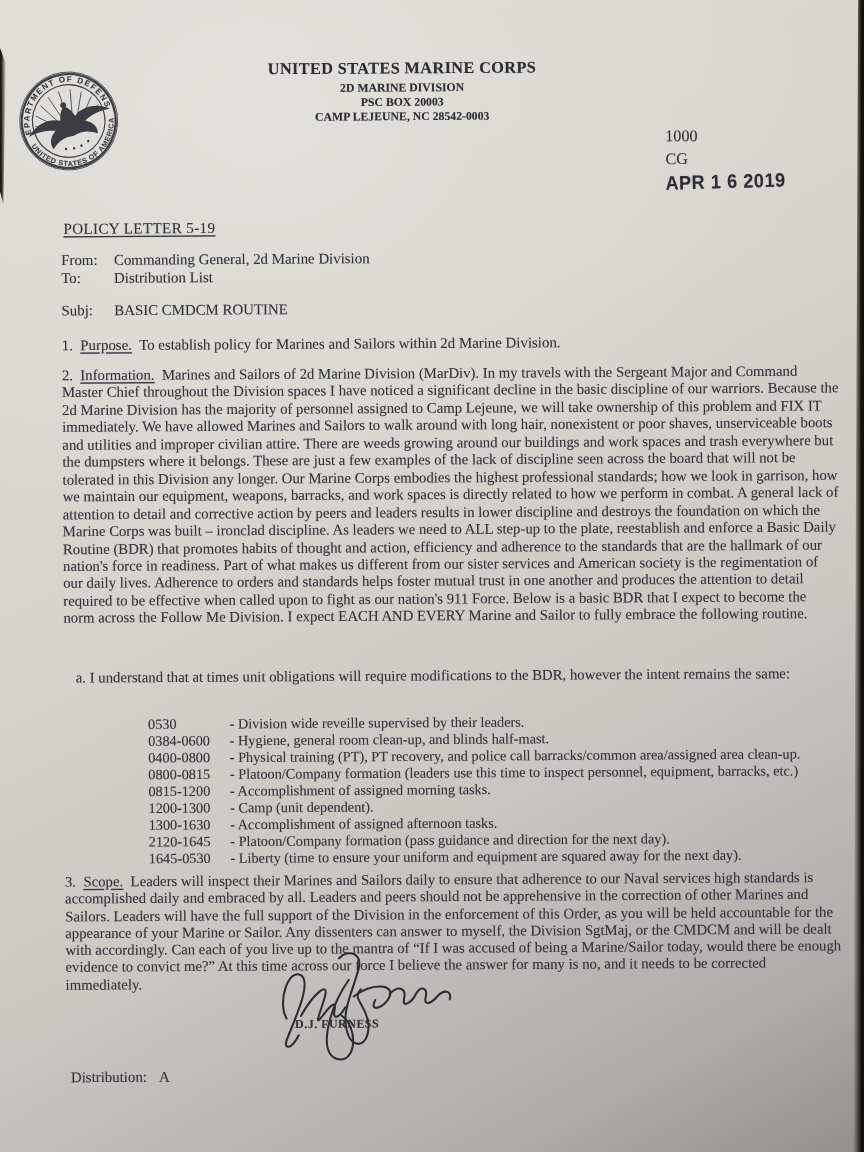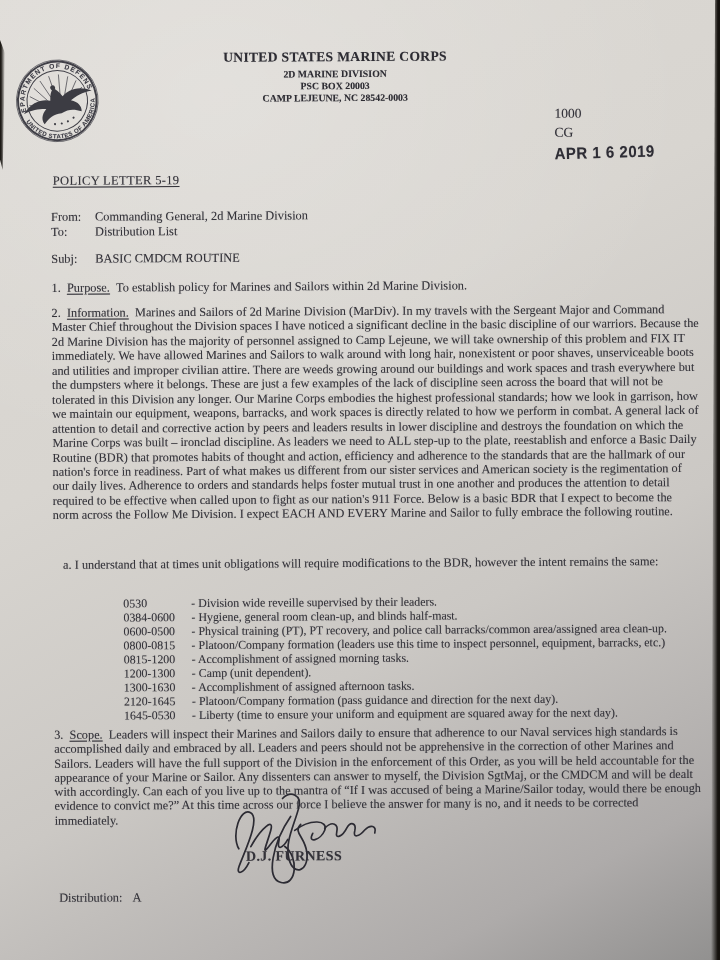--- a/index.html
+++ b/index.html
@@ -39,33 +39,33 @@
   .lh2{margin-top:3px;}
   
   .refblock{position:absolute;left:556px;top:106px;font-size:13.5px;line-height:18.5px;color:#33323a;}
   .stamp{
     display:inline-block;margin-top:2px;
     font-family:"Liberation Sans",sans-serif;font-weight:bold;font-size:15px;
     letter-spacing:0.5px;color:#2e2d35;transform:rotate(-1.2deg) scaleY(1.08);
     white-space:nowrap;
   }
   .u{text-decoration:underline;text-underline-offset:2px;}
-  .title{position:absolute;left:54px;top:172px;font-size:12.6px;letter-spacing:0.3px;}
+  .title{position:absolute;left:54px;top:182px;font-size:12.6px;letter-spacing:0.3px;}
   .addr{position:absolute;left:52px;top:208px;font-size:12.4px;line-height:15.2px;}
   .addr .lbl{display:inline-block;width:44px;font-family:Liberation Serif, serif;}
   .subj{position:absolute;left:52px;top:250px;font-size:12.4px;}
   .subj .lbl{display:inline-block;width:44px;}
   .p1{position:absolute;left:52px;top:279px;font-size:12.4px;}
   .p2{position:absolute;left:52px;top:304px;width:648px;font-size:12.3px;line-height:14.45px;text-align:left;}
   .pa{position:absolute;left:52px;top:556px;width:648px;font-size:12.3px;line-height:14.4px;text-indent:10px;}
   .sched{position:absolute;left:122px;top:596px;font-size:11.9px;line-height:13.95px;white-space:nowrap;}
   .sched .time{display:inline-block;width:68px;}
   .p3{position:absolute;left:52px;top:726px;width:650px;font-size:12.3px;line-height:14.3px;}
   .sig-svg{position:absolute;left:222px;top:786px;}
-  .sig-name{position:absolute;left:243px;top:848px;font-size:14px;font-weight:bold;letter-spacing:0.4px;}
+  .sig-name{position:absolute;left:243px;top:848px;font-size:10px;font-weight:bold;letter-spacing:0.4px;}
   .dist{position:absolute;left:56px;top:889px;font-size:12.4px;}
   .dist .lbl{margin-right:10px;}
   .sealtext{font-family:"Liberation Sans",sans-serif;font-weight:bold;fill:#262631;}
 </style>
 </head>
 <body>
 
 <div class="paper"></div>
 
 <div class="tilt">
@@ -145,21 +145,21 @@
     <span>2.</span>&nbsp;
     <span class="u">Information.</span>&nbsp;
     <span>Marines and Sailors of 2d Marine Division (MarDiv).  In my travels with the Sergeant Major and Command Master Chief throughout the Division spaces I have noticed a significant decline in the basic discipline of our warriors.  Because the 2d Marine Division has the majority of personnel assigned to Camp Lejeune, we will take ownership of this problem and FIX IT immediately. We have allowed Marines and Sailors to walk around with long hair, nonexistent or poor shaves, unserviceable boots and utilities and improper civilian attire. There are weeds growing around our buildings and work spaces and trash everywhere but the dumpsters where it belongs. These are just a few examples of the lack of discipline seen across the board that will not be tolerated in this Division any longer. Our Marine Corps embodies the highest professional standards; how we look in garrison, how we maintain our equipment, weapons, barracks, and work spaces is directly related to how we perform in combat. A general lack of attention to detail and corrective action by peers and leaders results in lower discipline and destroys the foundation on which the Marine Corps was built – ironclad discipline.  As leaders we need to ALL step-up to the plate, reestablish and enforce a Basic Daily Routine (BDR) that promotes habits of thought and action, efficiency and adherence to the standards that are the hallmark of our nation's force in readiness.  Part of what makes us different from our sister services and American society is the regimentation of our daily lives.  Adherence to orders and standards helps foster mutual trust in one another and produces the attention to detail required to be effective when called upon to fight as our nation's 911 Force.  Below is a basic BDR that I expect to become the norm across the Follow Me Division. I expect EACH AND EVERY Marine and Sailor to fully embrace the following routine.</span>
   </div>
 
   <div class="pa">a.  I understand that at times unit obligations will require modifications to the BDR, however the intent remains the same:</div>
 
   <div class="sched">
     <div><span class="time">0530</span><span>- Division wide reveille supervised by their leaders.</span></div>
     <div><span class="time">0384-0600</span><span>- Hygiene, general room clean-up, and blinds half-mast.</span></div>
-    <div><span class="time">0600-0500</span><span>- Physical training (PT), PT recovery, and police call barracks/common area/assigned area clean-up.</span></div>
+    <div><span class="time">0400-0800</span><span>- Physical training (PT), PT recovery, and police call barracks/common area/assigned area clean-up.</span></div>
     <div><span class="time">0800-0815</span><span>- Platoon/Company formation (leaders use this time to inspect personnel, equipment, barracks, etc.)</span></div>
     <div><span class="time">0815-1200</span><span>- Accomplishment of assigned morning tasks.</span></div>
     <div><span class="time">1200-1300</span><span>- Camp (unit dependent).</span></div>
     <div><span class="time">1300-1630</span><span>- Accomplishment of assigned afternoon tasks.</span></div>
     <div><span class="time">2120-1645</span><span>- Platoon/Company formation (pass guidance and direction for the next day).</span></div>
     <div><span class="time">1645-0530</span><span>- Liberty (time to ensure your uniform and equipment are squared away for the next day).</span></div>
   </div>
 
   <div class="p3">
     <span>3.</span>&nbsp;

